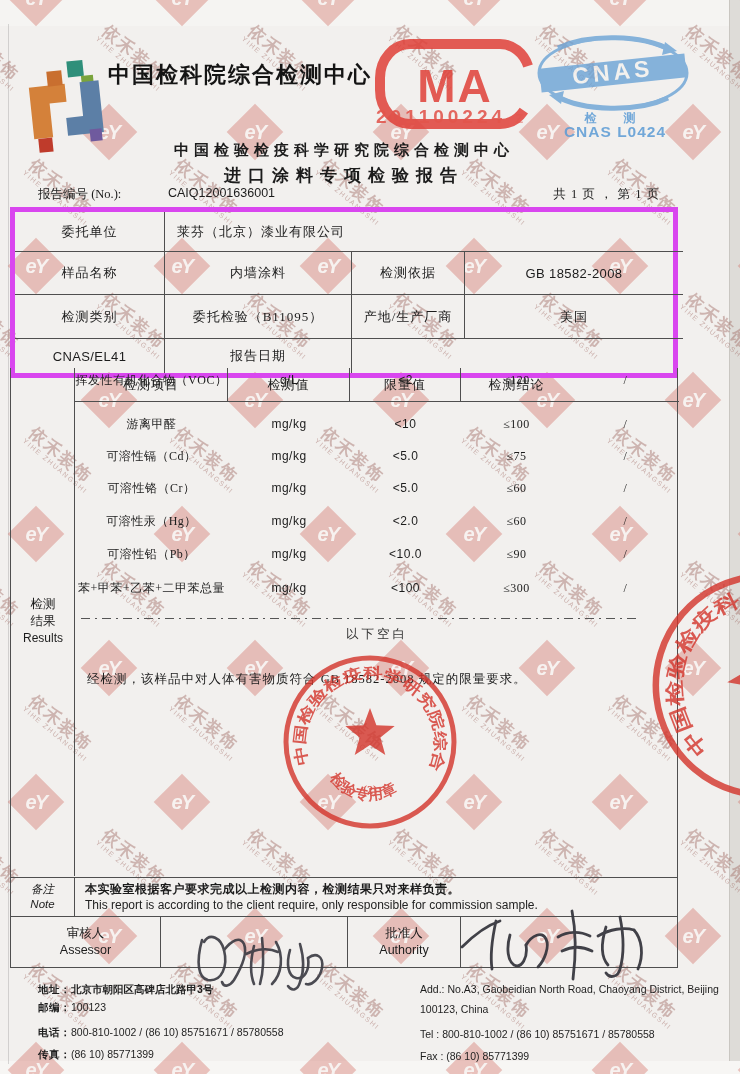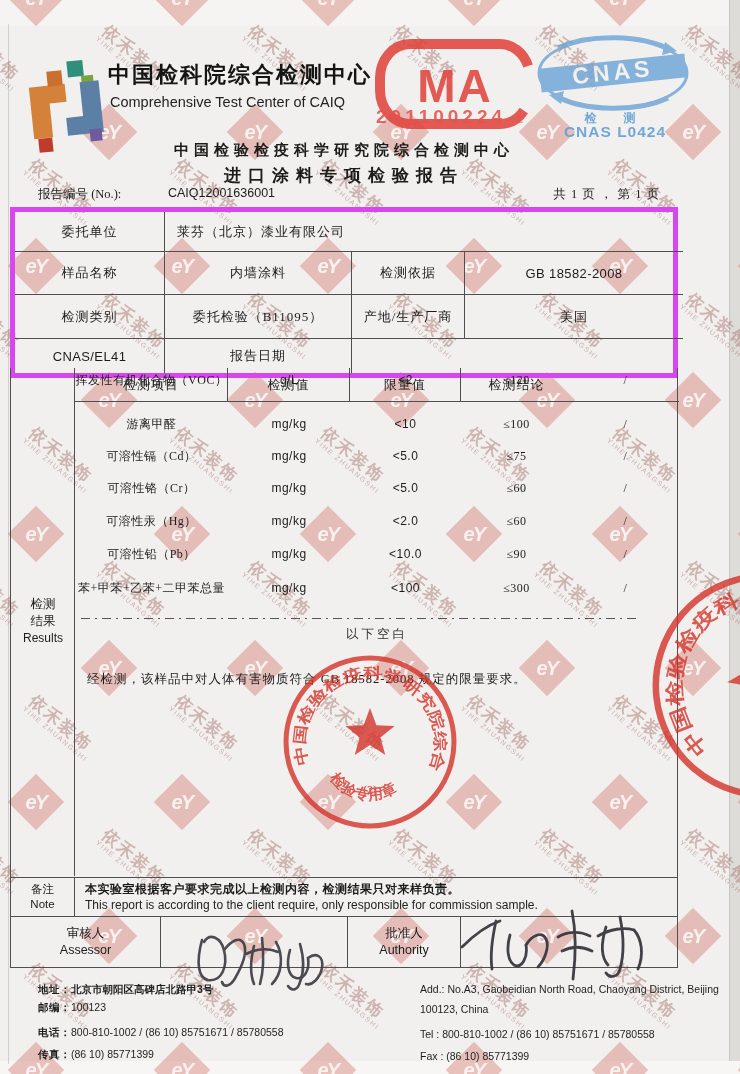--- a/index.html
+++ b/index.html
@@ -63,21 +63,21 @@
   .res-row{position:absolute;left:0;width:604px;height:20px;display:grid;grid-template-columns:153px 122px 111px 111px 107px;}
   .res-row > div{display:flex;align-items:center;justify-content:center;font-size:12px;letter-spacing:.5px;white-space:nowrap;}
   .dashline{position:absolute;left:6px;top:250px;width:560px;height:1px;
     background:repeating-linear-gradient(90deg,#555 0 9px,transparent 9px 14px,#555 14px 16px,transparent 16px 21px);}
   .blank-note{position:absolute;left:0;top:258px;width:604px;text-align:center;font-size:12.5px;letter-spacing:3px;color:#333;}
   .conclusion{position:absolute;left:12px;top:303px;font-size:12.5px;letter-spacing:1px;}
 
   #note-row{left:10px;top:878px;width:668px;height:39px;border-left:1px solid #4f4f4f;border-right:1px solid #4f4f4f;
     border-bottom:1px solid #4f4f4f;box-sizing:border-box;display:grid;grid-template-columns:64px 604px;}
   .note-label{border-right:1px solid #4f4f4f;display:flex;flex-direction:column;align-items:center;justify-content:center;
-    line-height:15px;font-size:11.5px;}
+    line-height:15px;font-size:11.5px;font-style:italic;}
   .note-label .en{font-family:"Liberation Sans",sans-serif;}
   .note-text{padding:3px 0 0 10px;line-height:16px;}
   .note-cn{font-size:12px;font-weight:600;letter-spacing:.5px;}
   .note-en{font-size:12px;font-family:"Liberation Sans",sans-serif;color:#222;}
 
   #sign-row{left:10px;top:917px;width:668px;height:51px;border-left:1px solid #4f4f4f;border-right:1px solid #4f4f4f;
     border-bottom:1px solid #4f4f4f;box-sizing:border-box;display:grid;grid-template-columns:150px 187px 113px 218px;}
   .sign-label{border-right:1px solid #4f4f4f;display:flex;flex-direction:column;align-items:center;justify-content:center;
     line-height:17px;font-size:12.5px;}
   .sign-label .en{font-size:12.5px;font-family:"Liberation Sans",sans-serif;}
@@ -540,21 +540,20 @@
           <rect x="54" y="14" width="16" height="16" fill="#2f8f7a"></rect>
           <rect x="67" y="30" width="12" height="12" fill="#7aa43c"></rect>
           <path d="M84,88 h-36 v-18 h17 v-34 h19 z" fill="#5c7fa6"></path>
           <rect x="18" y="88" width="14" height="14" fill="#bf3b2b"></rect>
           <rect x="70" y="84" width="12" height="12" fill="#6f5a9e"></rect>
         </g>
       </svg>
     </div>
 
     <div class="abs org-cn">中国检科院综合检测中心</div>
-    <div class="abs org-en">Comprehensive Test Center of CAIQ</div>
     <div class="abs doc-title1">中国检验检疫科学研究院综合检测中心</div>
     <div class="abs doc-title2">进口涂料专项检验报告</div>
     <div class="abs repno-label">报告编号 (No.):</div>
     <div class="abs repno-value">CAIQ12001636001</div>
     <div class="abs page-info">共 1 页 ， 第 1 页</div>
 
     <div class="abs" id="info-table">
       <div class="cell">委托单位</div>
       <div class="cell span3 left last-col">莱芬（北京）漆业有限公司</div>
 

